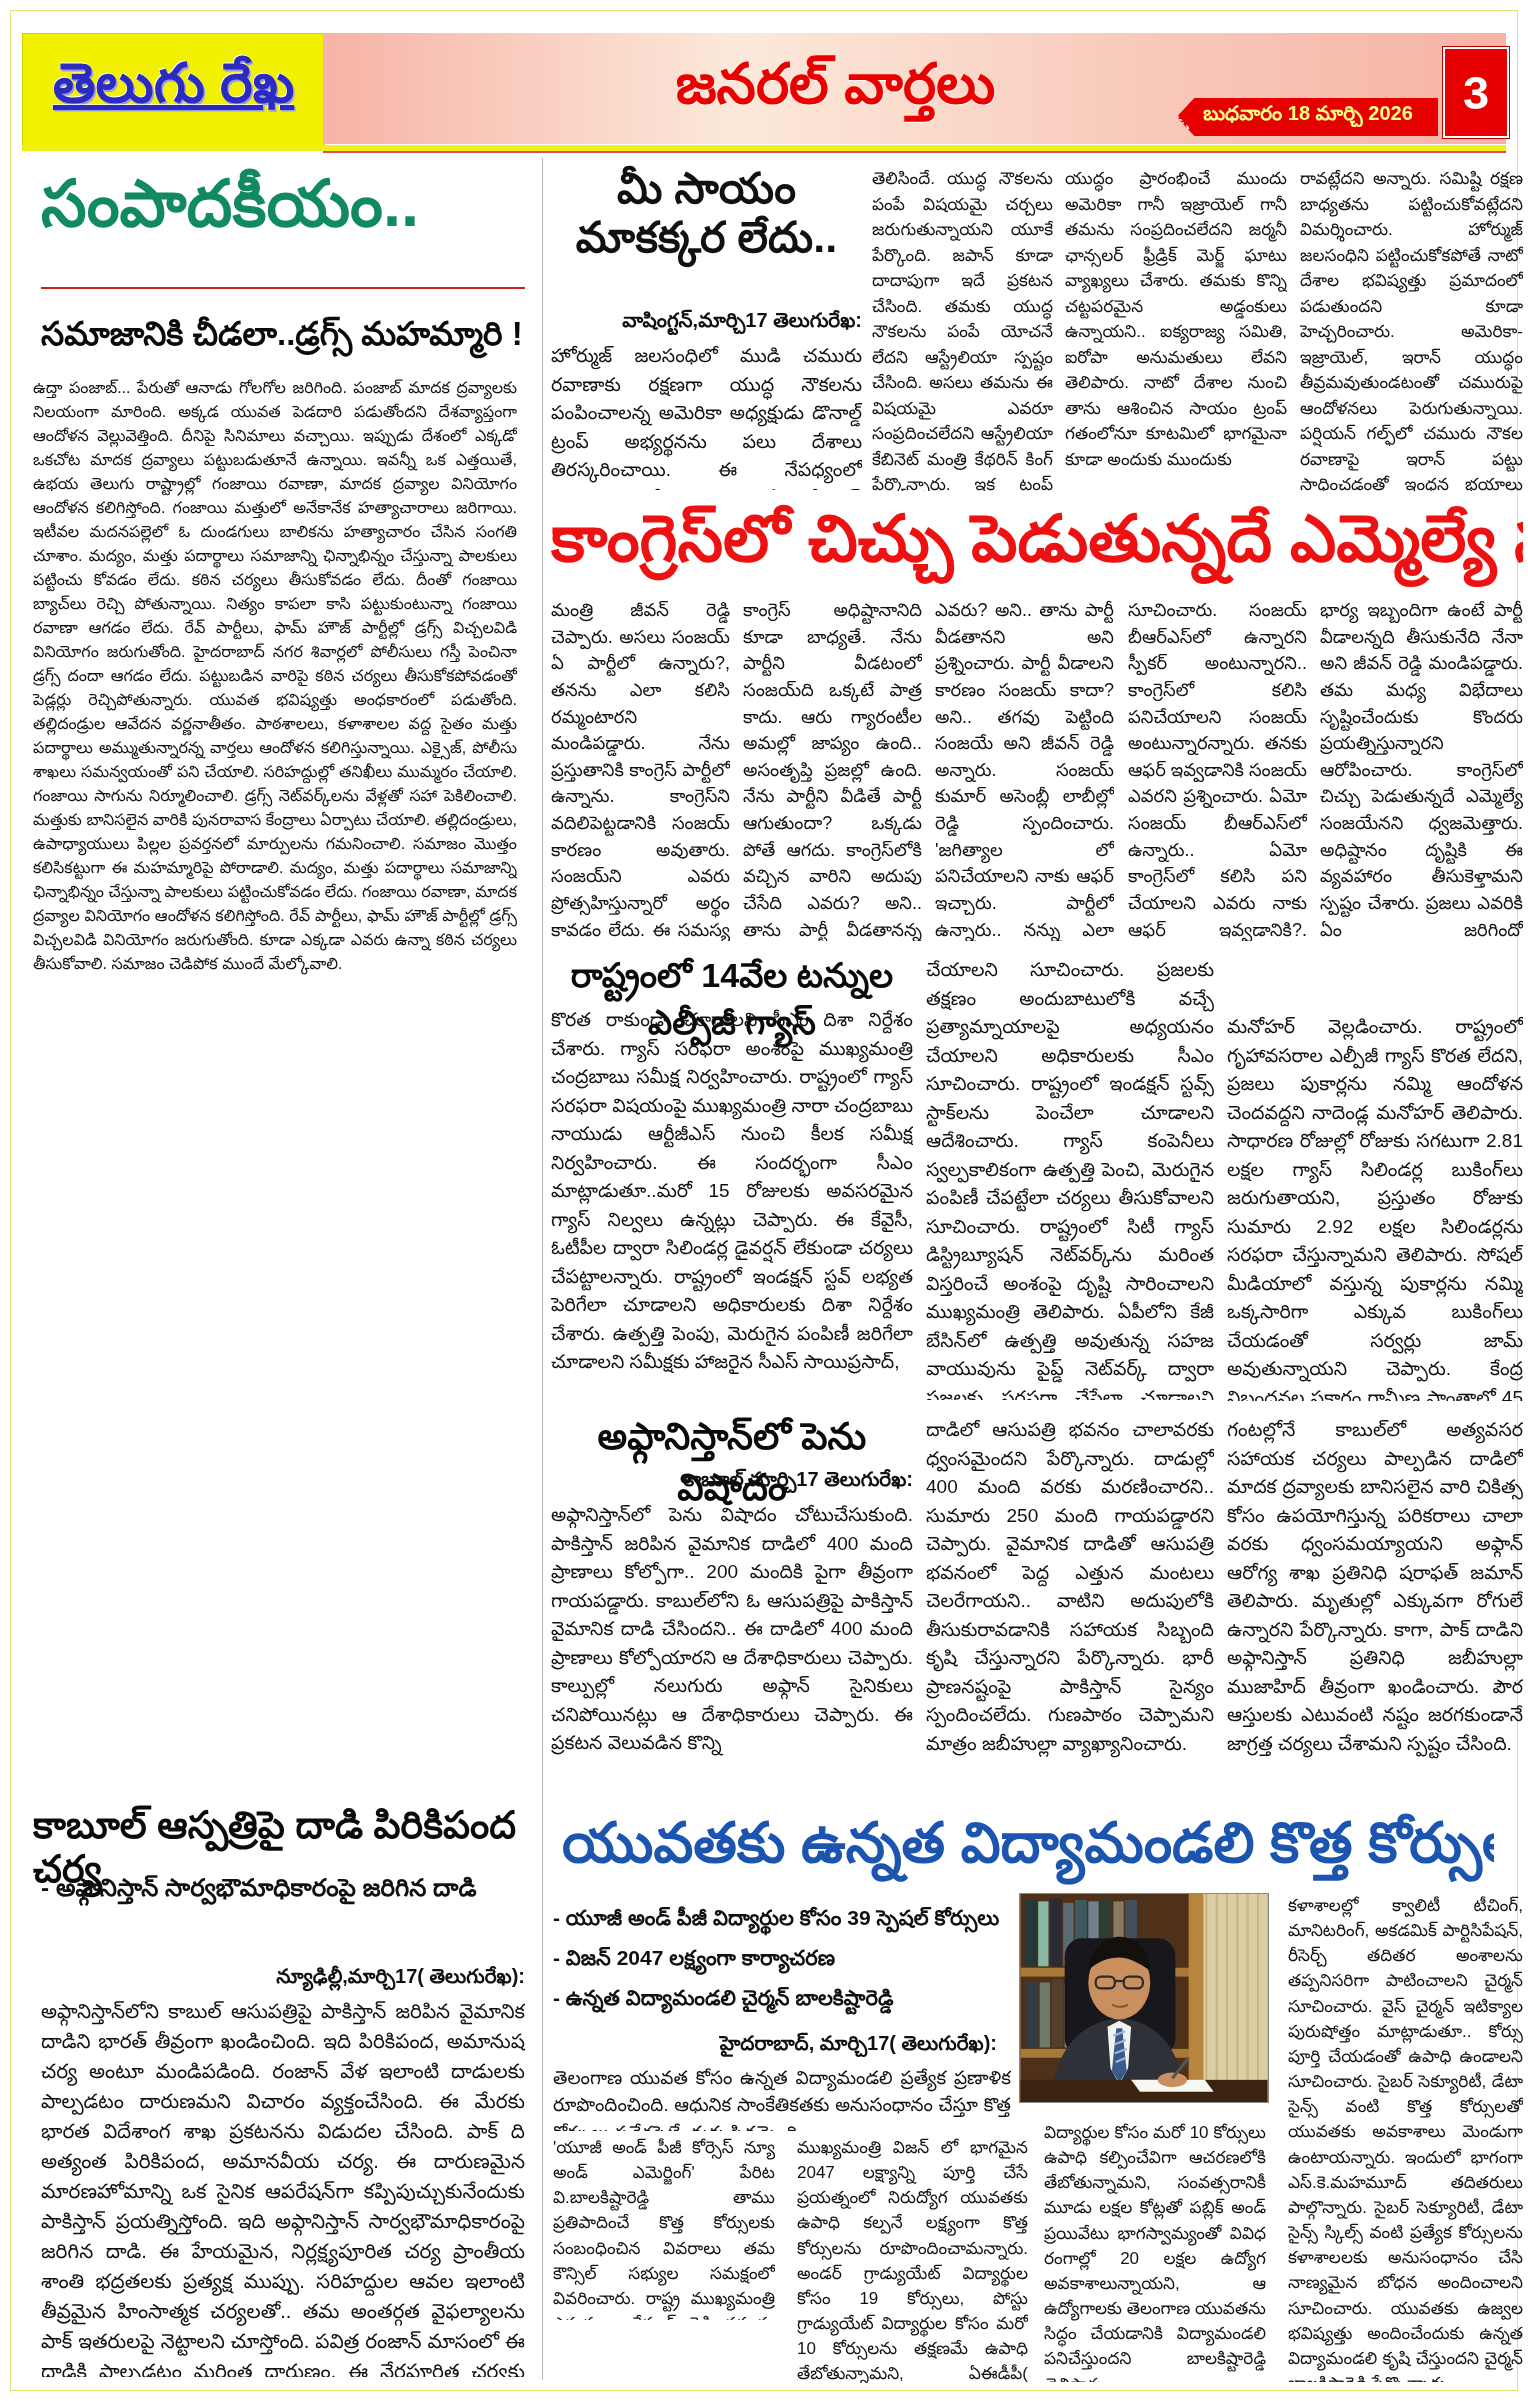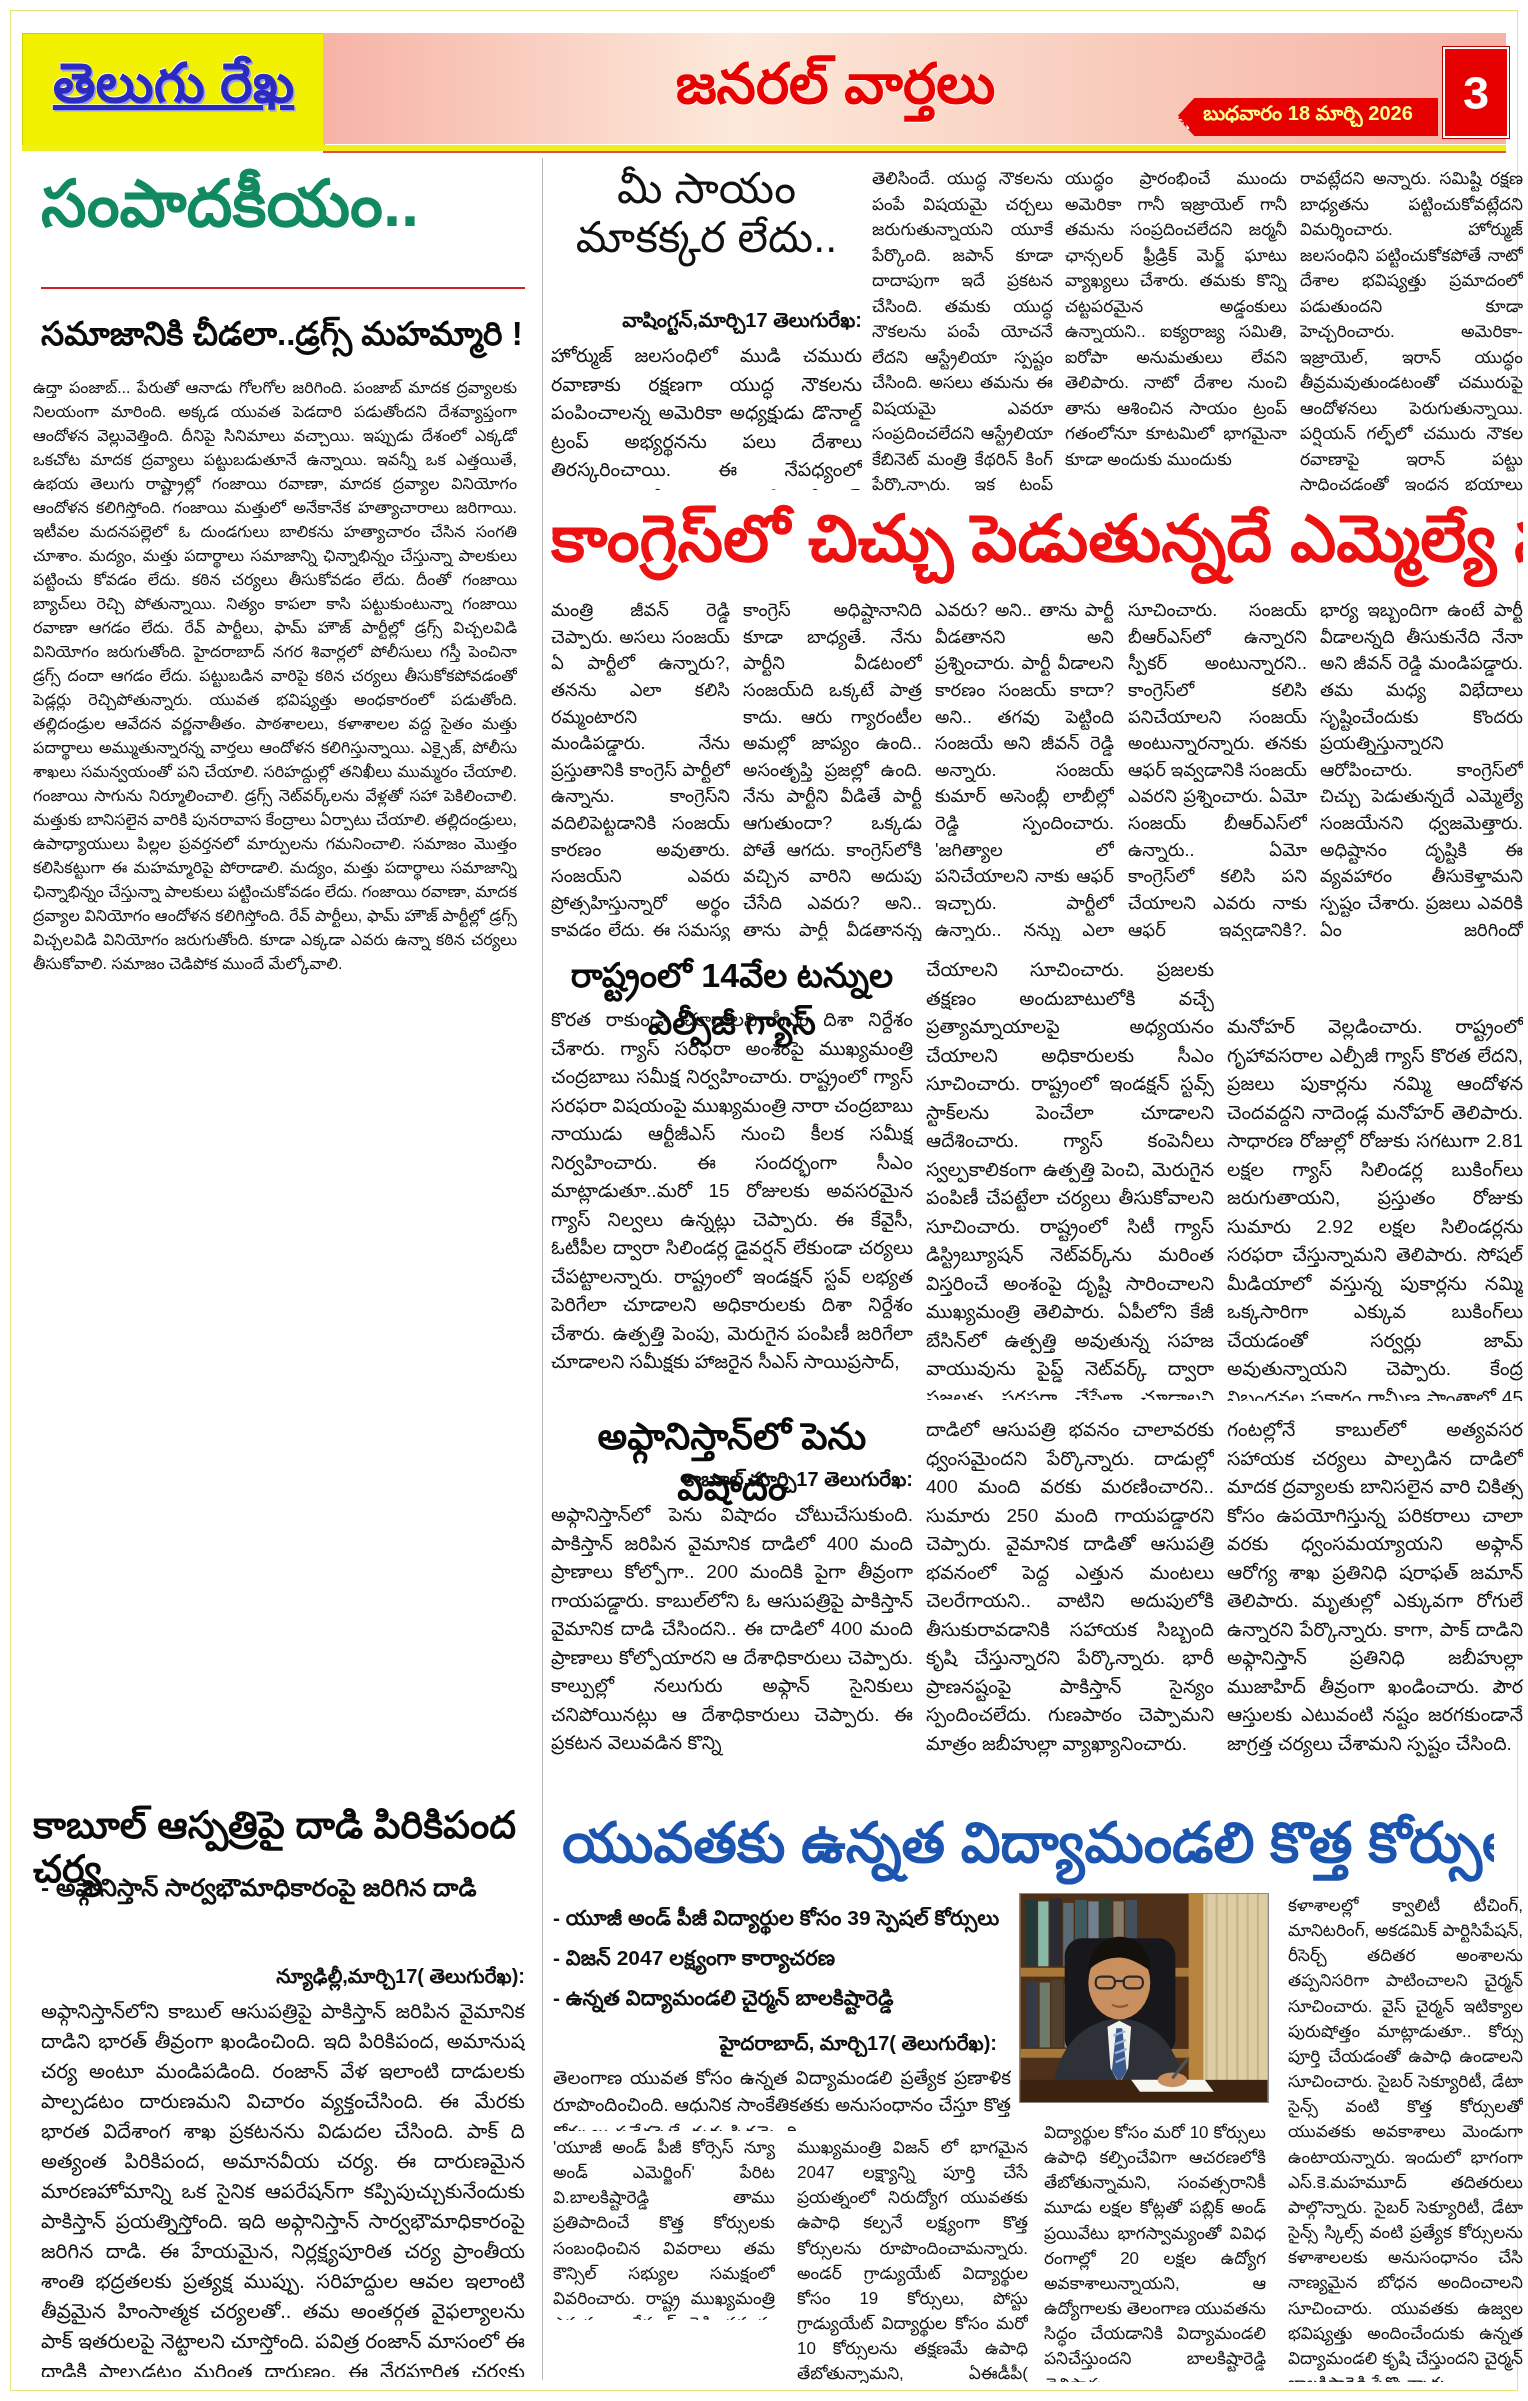--- a/index.html
+++ b/index.html
@@ -43,21 +43,21 @@
   #edit-headline{left:41px;top:314px;width:484px;font-size:33px;line-height:1.2;}
   #edit-body{left:33px;top:376px;width:484px;height:1390px;font-size:16px;}
   #kabul-headline{left:33px;top:1793px;width:495px;font-size:38px;text-align:left;line-height:1.15;margin-top:11px;}
   .kabul-bullet{left:41px;width:488px;font-size:24.4px;font-weight:bold;}
   #kabul-b0{top:1874px;}
   #kabul-b1{top:1919px;}
   #kabul-dateline{left:41px;top:1965px;width:484px;}
   #kabul-body{left:41px;top:1996px;width:484px;height:381px;font-size:20px;}
 
   
-  #nh-headline{left:551px;top:164px;width:311px;font-size:43px;font-weight:normal;text-align:center;line-height:1.15;}
+  #nh-headline{left:551px;top:164px;width:311px;font-size:43px;font-weight:bold;text-align:center;line-height:1.15;}
   #nh-dateline{left:551px;top:309px;width:311px;}
   #nh-col0{left:551px;top:342px;width:311px;height:148px;}
   #nh-col1{left:872px;top:166px;width:181px;height:325px;font-size:17px;}
   #nh-col2{left:1065px;top:166px;width:222px;height:325px;font-size:17px;}
   #nh-col3{left:1300px;top:166px;width:223px;height:325px;font-size:17px;}
 
   
   #cong-headline{left:551px;top:501px;width:972px;font-size:65px;font-weight:bold;color:#ee1111;
                  text-align:center;white-space:nowrap;overflow:hidden;}
   .cong-col{top:597px;height:344px;font-size:18px;}

